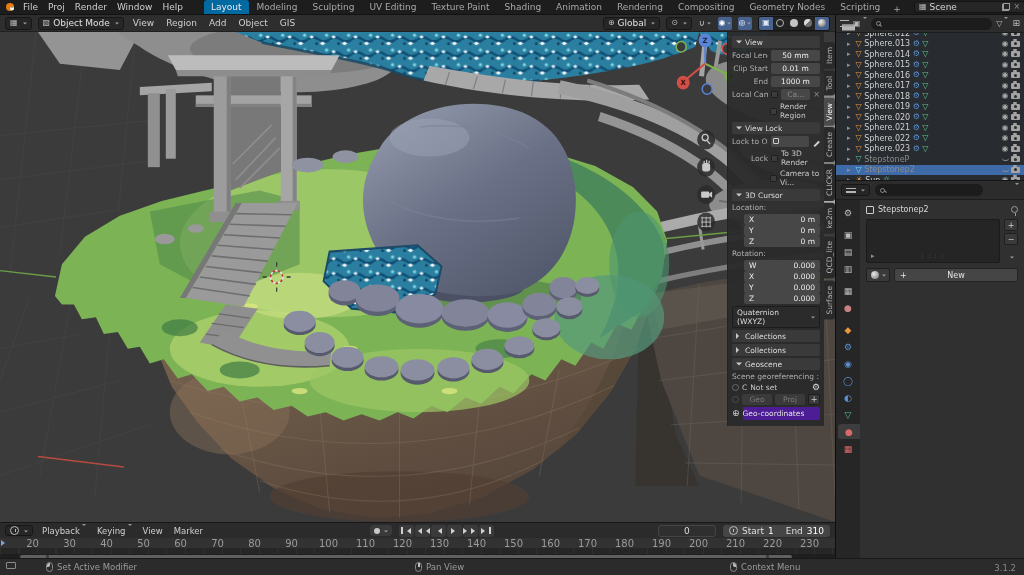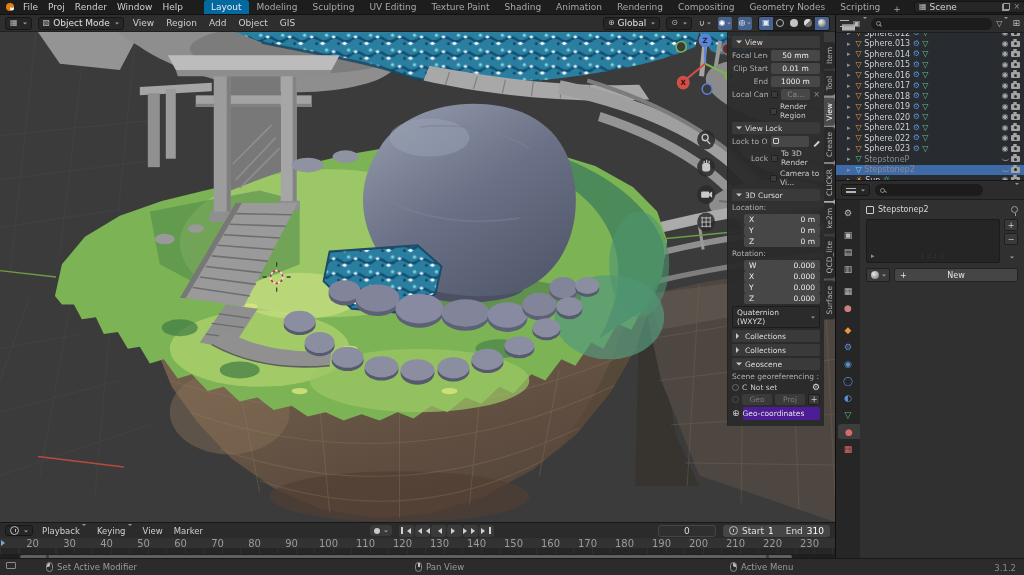--- a/index.html
+++ b/index.html
@@ -956,17 +956,17 @@
     <span class="sitem" style="left:46px">
         <span class="mouse m-left"></span>
         <span>Set Active Modifier</span>
       </span>
     <span class="sitem" style="left:415px">
         <span class="mouse m-mid"></span>
         <span>Pan View</span>
       </span>
     <span class="sitem" style="left:730px">
         <span class="mouse m-right"></span>
-        <span>Active Menu</span>
+        <span>Context Menu</span>
       </span>
     <span class="version">3.1.2</span>
   </div>
 </div>
 
 </body></html>

